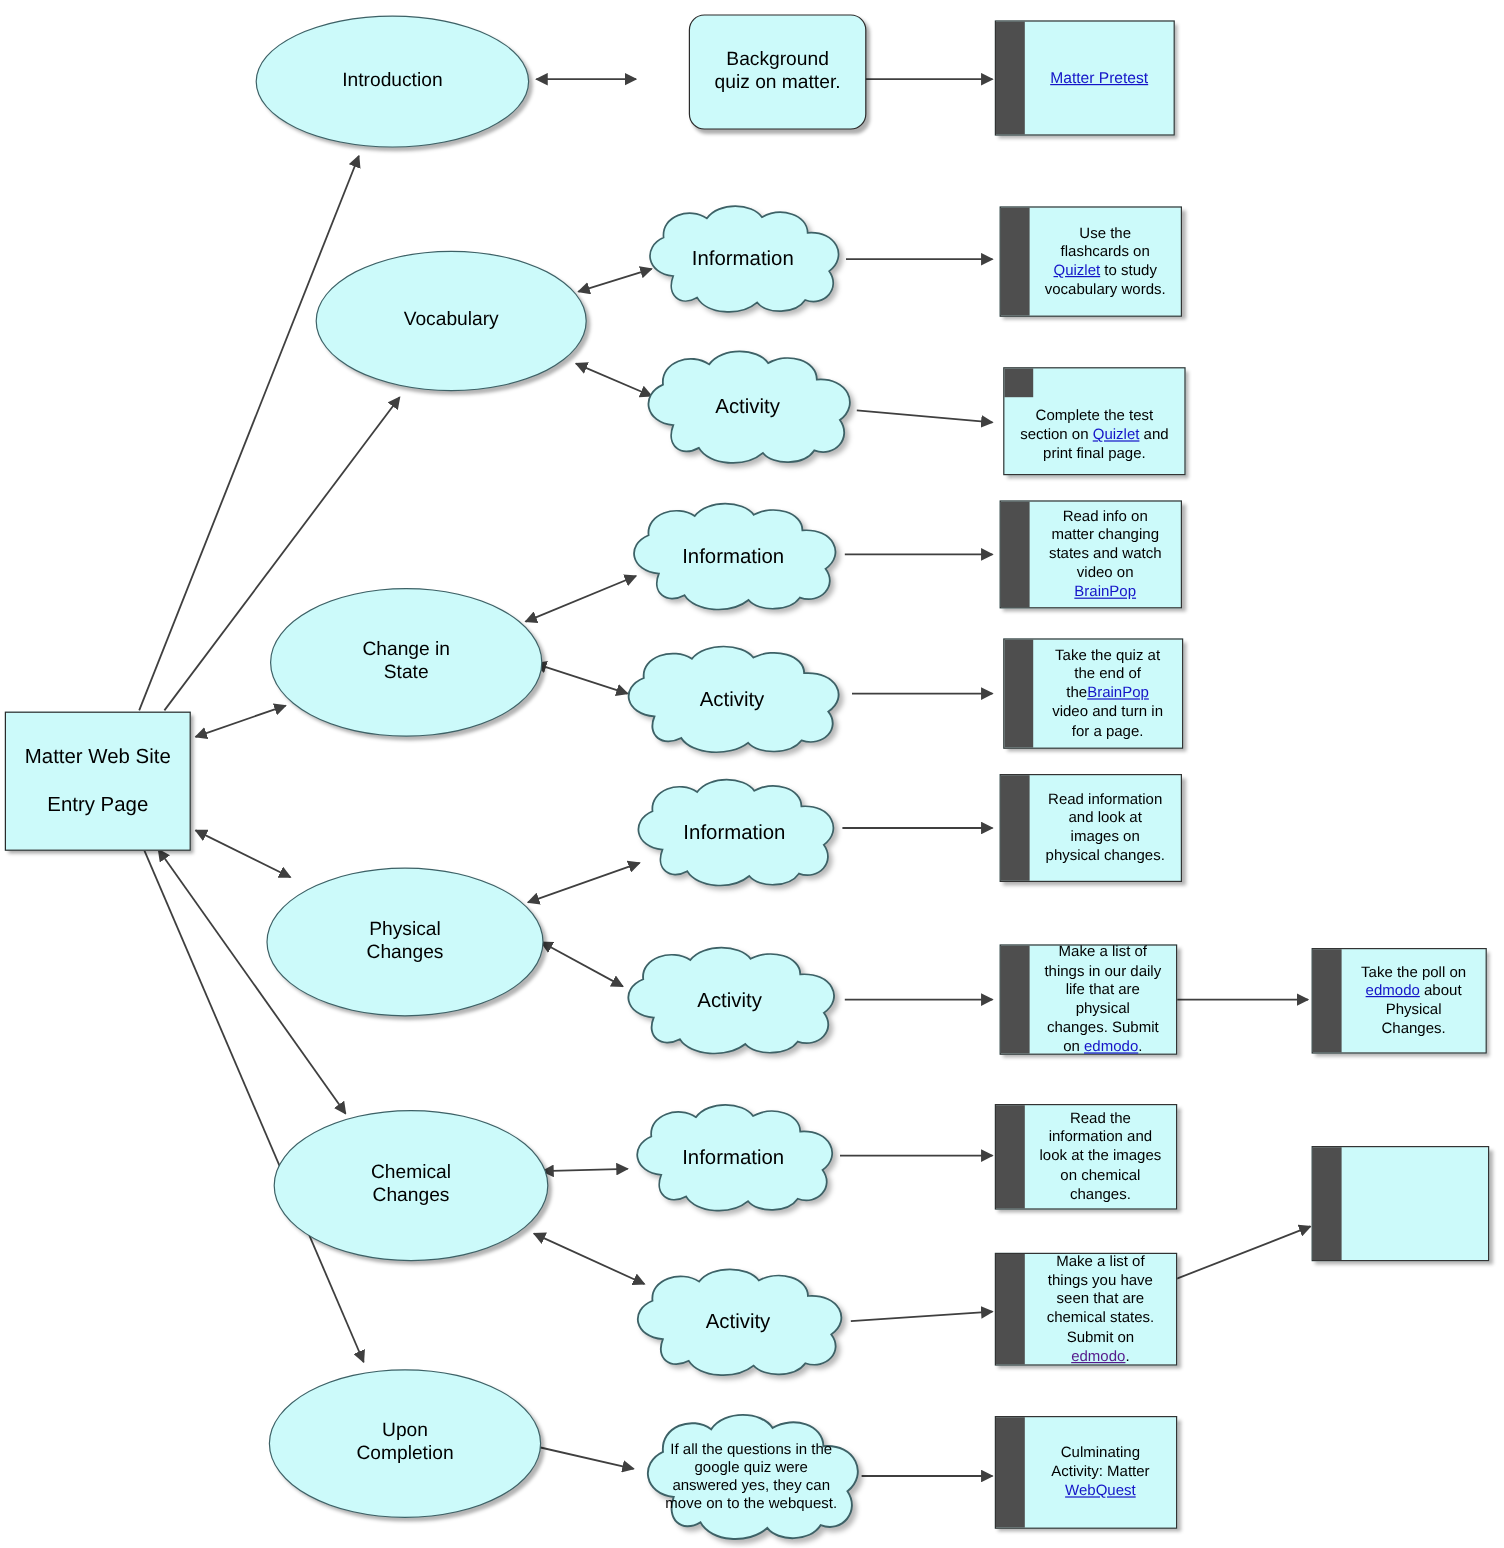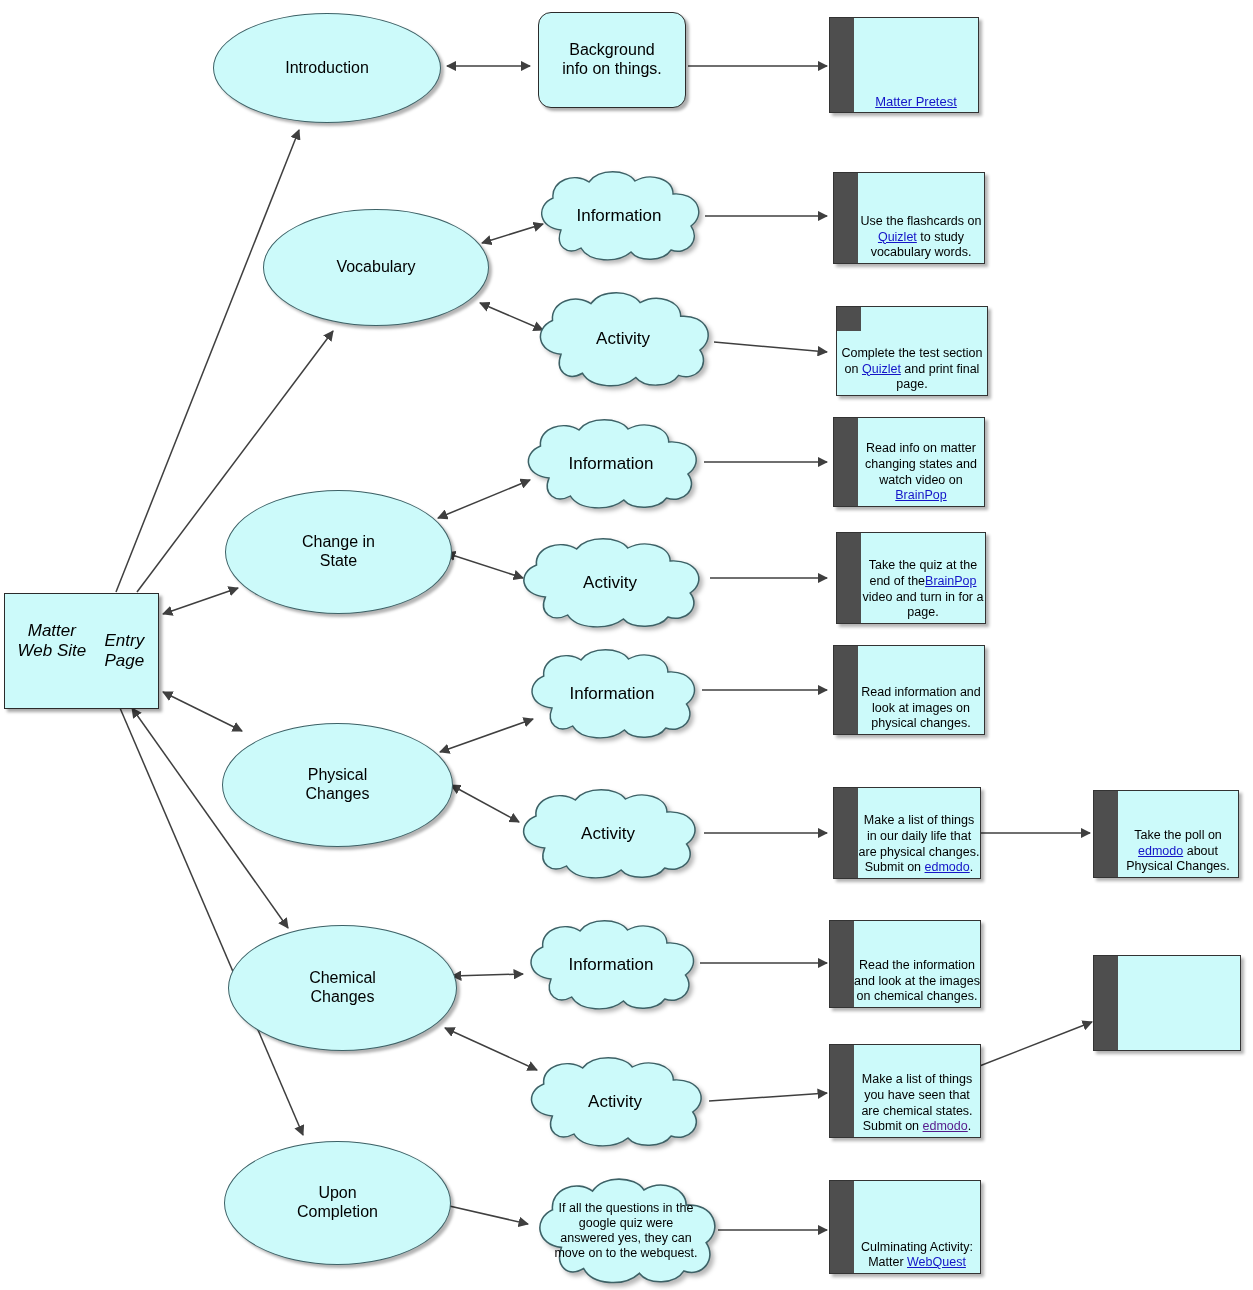--- a/index.html
+++ b/index.html
@@ -47,36 +47,36 @@
     box-shadow: 3px 3px 3px rgba(0,0,0,0.30);
     font-size: 16px;
   }
 
   
   .entry-box {
     background: #CCFAFA;
     border: 1.4px solid #2b2b2b;
     box-shadow: 3px 3px 3px rgba(0,0,0,0.35);
     font-size: 17px;
-    flex-direction: row;
+    flex-direction: column;
     font-stretch: condensed;
     padding: 6px 4px;
-    font-style: italic;
   }
   .entry-box .line1 { margin-bottom: 20px; }
 
   
   .round-box {
     background: #CCFAFA;
     border: 1.3px solid #2b2b2b;
     border-radius: 13px;
     box-shadow: 3px 3px 3px rgba(0,0,0,0.32);
     font-size: 16px;
     flex-direction: column;
     padding: 4px 8px;
+    margin-left: 36px;
   }
 
   
   .cloud {
     background: transparent;
     border: none;
     box-shadow: none;
     font-size: 16px;
   }
   .cloud > svg {
@@ -106,26 +106,26 @@
     padding: 0;
   }
   .note .bar {
     width: 24px;
     flex: 0 0 24px;
     background: #4E4E4E;
   }
   .note .note-body {
     flex: 1 1 auto;
     display: flex;
-    align-items: flex-end;
+    align-items: center;
     justify-content: center;
     text-align: center;
     font-size: 12.5px;
     line-height: 1.26;
-    padding: 2px 0;
+    padding: 2px 12px;
     color: #000;
   }
   .note .note-body.centered-link {
     font-size: 13px;
   }
   a.link {
     color: #1414C8;
     text-decoration: underline;
     cursor: pointer;
   }
@@ -235,21 +235,21 @@
     <span>Changes</span>
   </div>
 
   <div class="node ellipse" style="left:224px; top:1141px; width:227px; height:124px; flex-direction:column;">
     <span>Upon</span>
     <span>Completion</span>
   </div>
 
   <div class="node round-box" style="left:538px; top:12px; width:148px; height:96px;">
     <span>Background</span>
-    <span>info on things.</span>
+    <span>quiz on matter.</span>
   </div>
 
   <div class="node cloud big-label" style="left:531px; top:170px; width:176px; height:92px;">
     <svg viewBox="0 0 176 92" preserveAspectRatio="none">
       <path d="M30,60 C8,58 4,36 22,28 C20,10 44,2 58,12 C68,-2 96,-1 104,11
                C120,2 142,9 142,24 C166,22 176,44 160,56 C170,70 156,86 140,80
                C132,92 108,92 100,82 C86,94 58,92 50,78 C36,86 24,76 30,60 Z" fill="#CCFAFA" stroke="#3d6166" stroke-width="1.4" style="filter: drop-shadow(3px 3px 2px rgba(0,0,0,0.28));"></path>
     </svg>
     <span class="cloud-label">Information</span>
   </div>

